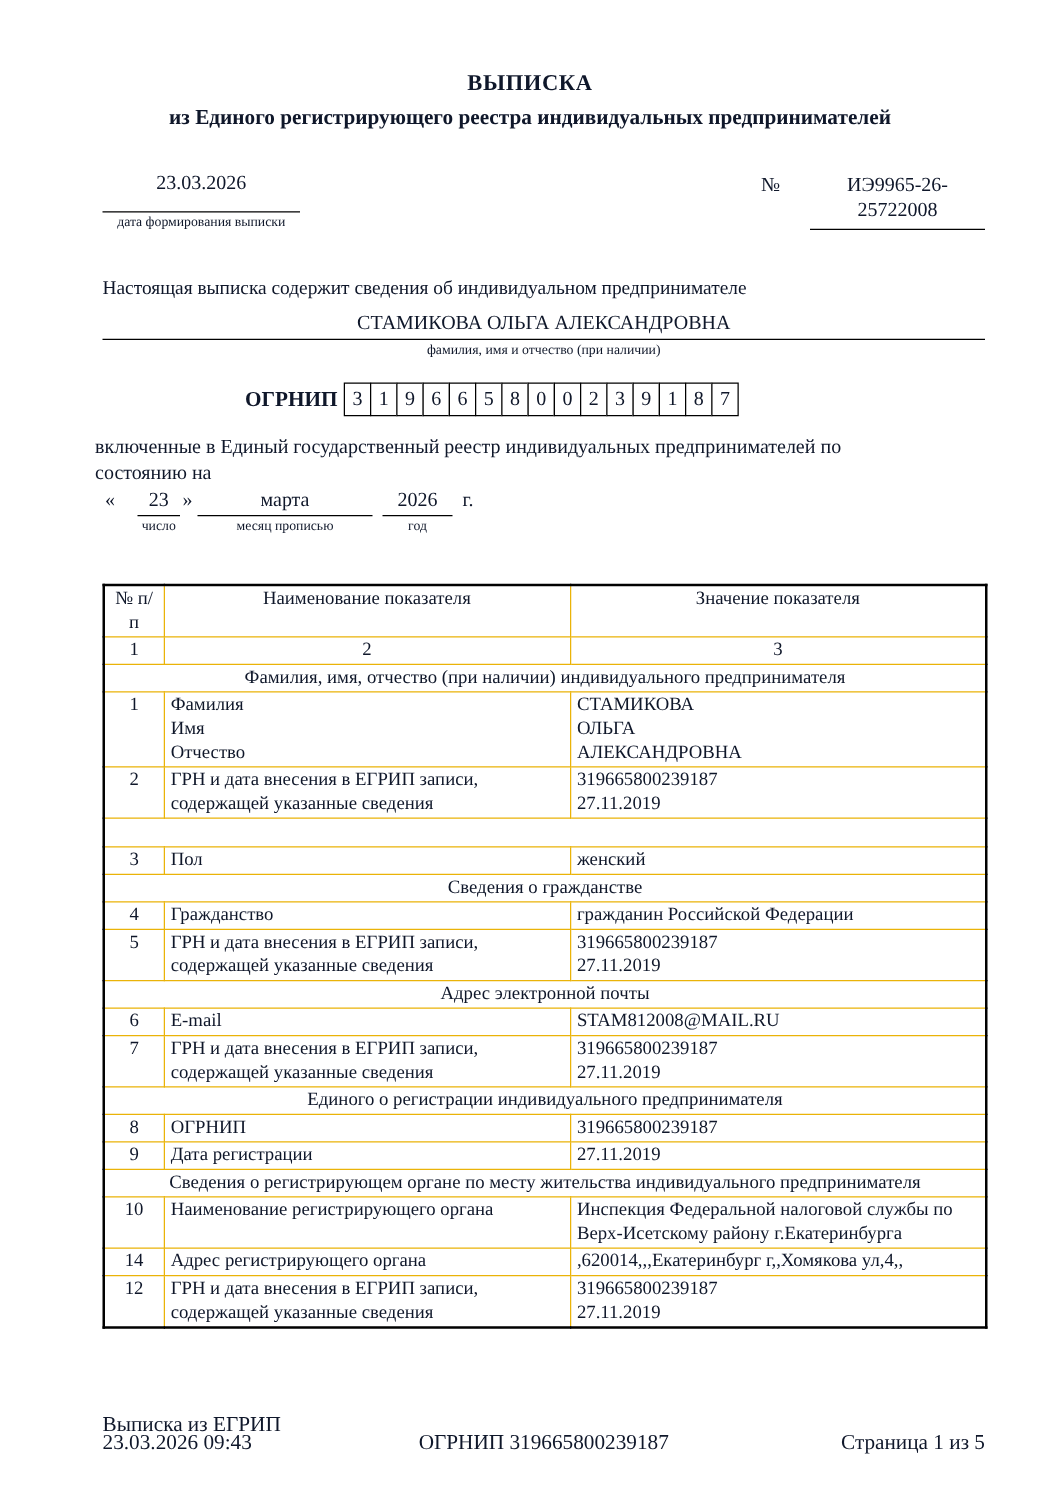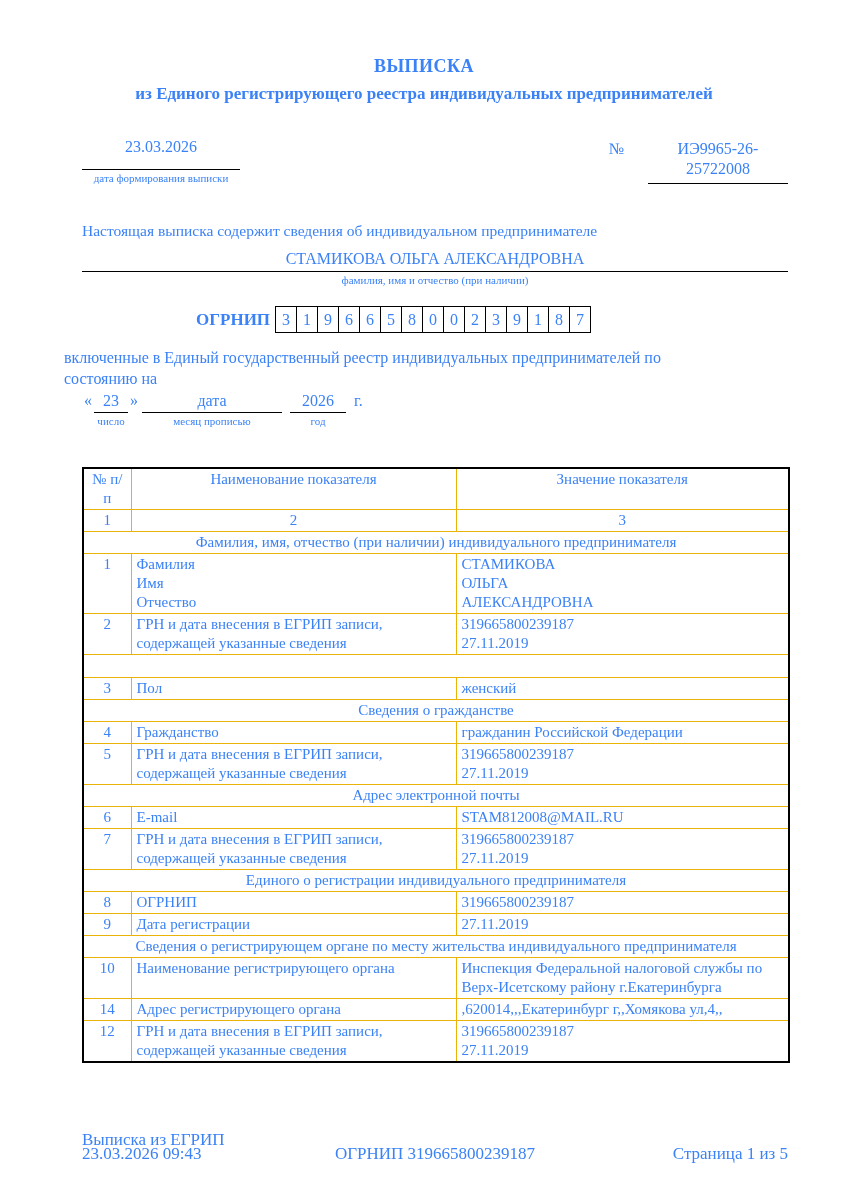--- a/index.html
+++ b/index.html
@@ -2,21 +2,21 @@
 <html><head>
 <meta charset="utf-8">
 <style>
   html,body{margin:0;padding:0;background:#e8e8e8;}
   .page{
     position:relative;
     width:848px;height:1200px;
     margin:0 auto;
     background:#ffffff;
     font-family:"Liberation Serif","DejaVu Serif",serif;
-    color:#3b82f6;
+    color:#0f172a;
     overflow:hidden;
   }
   
   .doc-title{
     position:absolute;top:56px;left:0;width:100%;
     text-align:center;font-size:18px;font-weight:bold;letter-spacing:.5px;
   }
   .doc-subtitle{
     position:absolute;top:84px;left:0;width:100%;
     text-align:center;font-size:17px;font-weight:bold;
@@ -40,24 +40,24 @@
   .ogrnip-row{position:absolute;top:306px;left:82px;display:flex;align-items:center;}
   .ogrnip-label{font-weight:bold;font-size:17px;margin-left:114px;margin-right:5px;}
   .ogrnip-boxes{display:flex;}
   .digit-box{
     width:20px;height:25px;border:1px solid #000;margin-left:-1px;
     display:flex;align-items:center;justify-content:center;
     font-size:16px;background:#fff;
   }
   .digit-box:first-child{margin-left:0;}
   
-  .included{position:absolute;top:347px;left:64px;width:706px;font-size:16px;line-height:21px;}
+  .included{position:absolute;top:347px;left:76px;width:706px;font-size:16px;line-height:21px;}
   .asof-row{position:absolute;top:392px;left:82px;display:flex;align-items:flex-start;font-size:16px;}
   .q{padding:0 2px;}
-  .fill{display:inline-block;text-align:center;}
+  .fill{display:inline-block;text-align:center;margin-left:16px;}
   .fill .fv{border-bottom:1px solid #000;padding:0 4px 2px 4px;}
   .fill-day .fv{min-width:26px;}
   .fill-month{margin:0 2px;}
   .fill-month .fv{min-width:132px;}
   .fill-year{margin-left:6px;}
   .fill-year .fv{min-width:48px;}
   .g-suffix{margin-left:8px;}
   
   table.details{
     position:absolute;top:467px;left:82px;width:706px;
@@ -143,21 +143,21 @@
   </div>
 
   <div class="asof-row">
     <span class="q">«</span>
     <span class="fill fill-day">
       <span class="fv" style="display:block;">23</span>
       <span class="small-caption" style="display:block;">число</span>
     </span>
     <span class="q">»</span>
     <span class="fill fill-month">
-      <span class="fv" style="display:block;">дата</span>
+      <span class="fv" style="display:block;">марта</span>
       <span class="small-caption" style="display:block;">месяц прописью</span>
     </span>
     <span class="fill fill-year">
       <span class="fv" style="display:block;">2026</span>
       <span class="small-caption" style="display:block;">год</span>
     </span>
     <span class="g-suffix">г.</span>
   </div>
 
   <table class="details">

